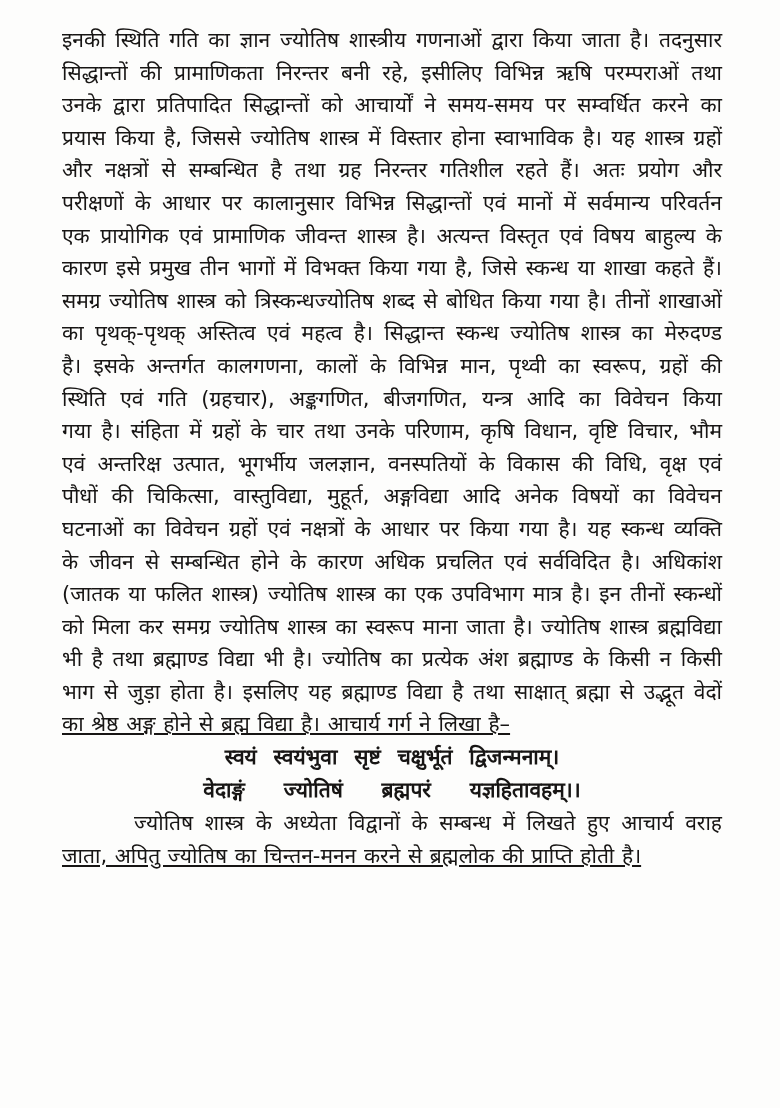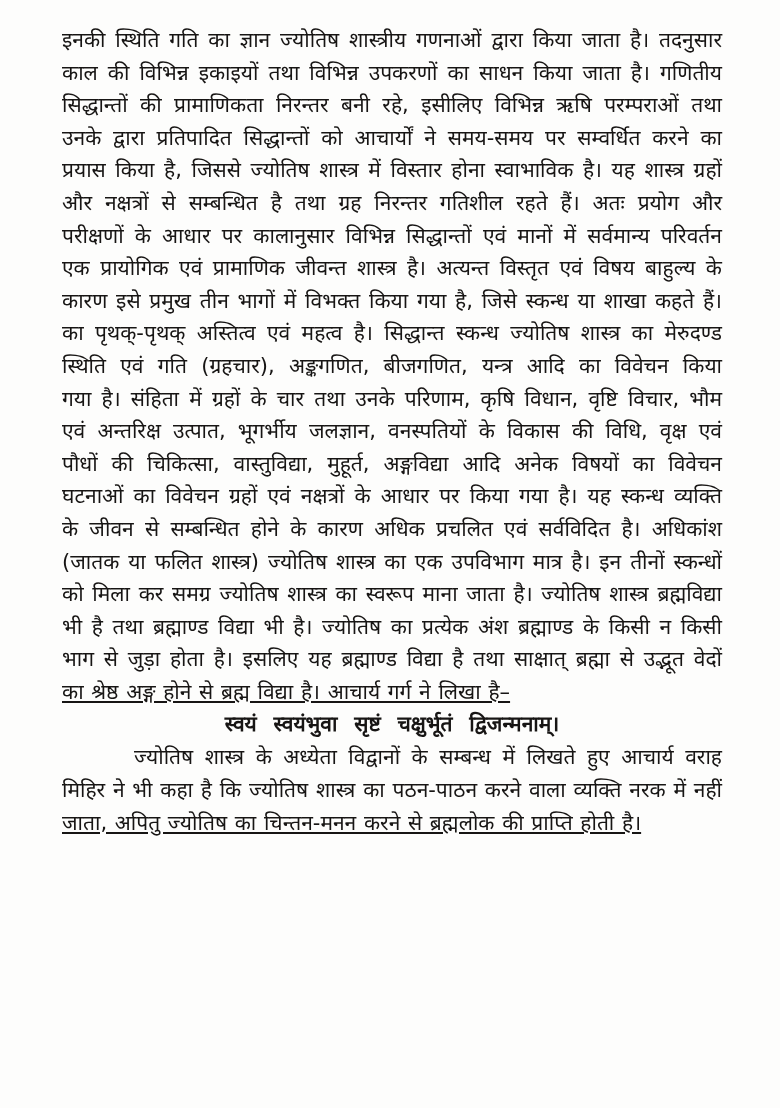--- a/index.html
+++ b/index.html
@@ -46,42 +46,43 @@
   }
   .verse-line.vs-1 { word-spacing: 0.45em; }
   .verse-line.vs-2 { word-spacing: 1.5em; }
 </style>
 </head>
 <body>
 
 <div class="page" style="background: rgb(253, 253, 252); color: rgb(23, 21, 20);">
   <div class="text-block" id="body-lines">
       <div class="line">इनकी स्थिति गति का ज्ञान ज्योतिष शास्त्रीय गणनाओं द्वारा किया जाता है। तदनुसार</div>
-      <div class="line">काल की विभिन्न इकाइयों तथा विभिन्न उपकरणों का साधन किया जाता है। गणितीय</div>
       <div class="line">सिद्धान्तों की प्रामाणिकता निरन्तर बनी रहे, इसीलिए विभिन्न ऋषि परम्पराओं तथा</div>
       <div class="line">उनके द्वारा प्रतिपादित सिद्धान्तों को आचार्यों ने समय-समय पर सम्वर्धित करने का</div>
       <div class="line">प्रयास किया है, जिससे ज्योतिष शास्त्र में विस्तार होना स्वाभाविक है। यह शास्त्र ग्रहों</div>
       <div class="line">और नक्षत्रों से सम्बन्धित है तथा ग्रह निरन्तर गतिशील रहते हैं। अतः प्रयोग और</div>
       <div class="line">परीक्षणों के आधार पर कालानुसार विभिन्न सिद्धान्तों एवं मानों में सर्वमान्य परिवर्तन</div>
       <div class="line">एक प्रायोगिक एवं प्रामाणिक जीवन्त शास्त्र है। अत्यन्त विस्तृत एवं विषय बाहुल्य के</div>
       <div class="line">कारण इसे प्रमुख तीन भागों में विभक्त किया गया है, जिसे स्कन्ध या शाखा कहते हैं।</div>
+      <div class="line">समग्र ज्योतिष शास्त्र को त्रिस्कन्धज्योतिष शब्द से बोधित किया गया है। तीनों शाखाओं</div>
       <div class="line">का पृथक्-पृथक् अस्तित्व एवं महत्व है। सिद्धान्त स्कन्ध ज्योतिष शास्त्र का मेरुदण्ड</div>
+      <div class="line">है। इसके अन्तर्गत कालगणना, कालों के विभिन्न मान, पृथ्वी का स्वरूप, ग्रहों की</div>
       <div class="line">स्थिति एवं गति (ग्रहचार), अङ्कगणित, बीजगणित, यन्त्र आदि का विवेचन किया</div>
       <div class="line">गया है। संहिता में ग्रहों के चार तथा उनके परिणाम, कृषि विधान, वृष्टि विचार, भौम</div>
       <div class="line">एवं अन्तरिक्ष उत्पात, भूगर्भीय जलज्ञान, वनस्पतियों के विकास की विधि, वृक्ष एवं</div>
       <div class="line">पौधों की चिकित्सा, वास्तुविद्या, मुहूर्त, अङ्गविद्या आदि अनेक विषयों का विवेचन</div>
       <div class="line">घटनाओं का विवेचन ग्रहों एवं नक्षत्रों के आधार पर किया गया है। यह स्कन्ध व्यक्ति</div>
       <div class="line">के जीवन से सम्बन्धित होने के कारण अधिक प्रचलित एवं सर्वविदित है। अधिकांश</div>
       <div class="line">(जातक या फलित शास्त्र) ज्योतिष शास्त्र का एक उपविभाग मात्र है। इन तीनों स्कन्धों</div>
       <div class="line">को मिला कर समग्र ज्योतिष शास्त्र का स्वरूप माना जाता है। ज्योतिष शास्त्र ब्रह्मविद्या</div>
       <div class="line">भी है तथा ब्रह्माण्ड विद्या भी है। ज्योतिष का प्रत्येक अंश ब्रह्माण्ड के किसी न किसी</div>
       <div class="line">भाग से जुड़ा होता है। इसलिए यह ब्रह्माण्ड विद्या है तथा साक्षात् ब्रह्मा से उद्भूत वेदों</div>
       <div class="line left">का श्रेष्ठ अङ्ग होने से ब्रह्म विद्या है। आचार्य गर्ग ने लिखा है–</div>
     </div>
   <div class="text-block" id="verse-lines">
       <div class="verse-line vs-1">स्वयं स्वयंभुवा सृष्टं चक्षुर्भूतं द्विजन्मनाम्।</div>
+      <div class="verse-line vs-2">वेदाङ्गं ज्योतिषं ब्रह्मपरं यज्ञहितावहम्।।</div>
     </div>
   <div class="text-block" id="closing-lines">
       <div class="line indent">ज्योतिष शास्त्र के अध्येता विद्वानों के सम्बन्ध में लिखते हुए आचार्य वराह</div>
-      <div class="line">मिहिर ने भी कहा है कि ज्योतिष शास्त्र का पठन-पाठन करने वाला व्यक्ति नरक में नहीं</div>
       <div class="line left">जाता, अपितु ज्योतिष का चिन्तन-मनन करने से ब्रह्मलोक की प्राप्ति होती है।</div>
     </div>
 </div>
 
 </body></html>

